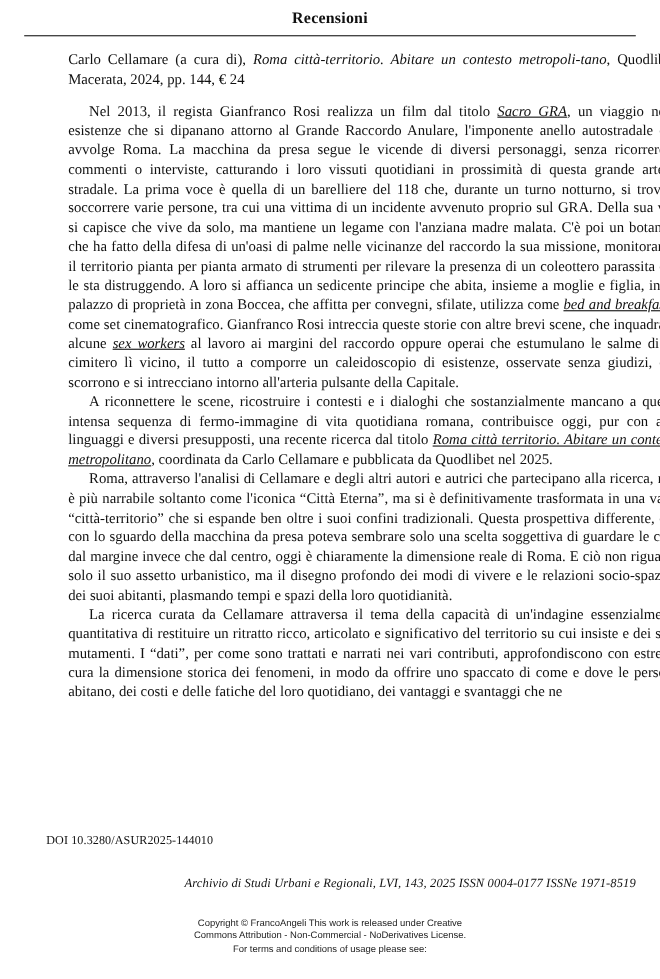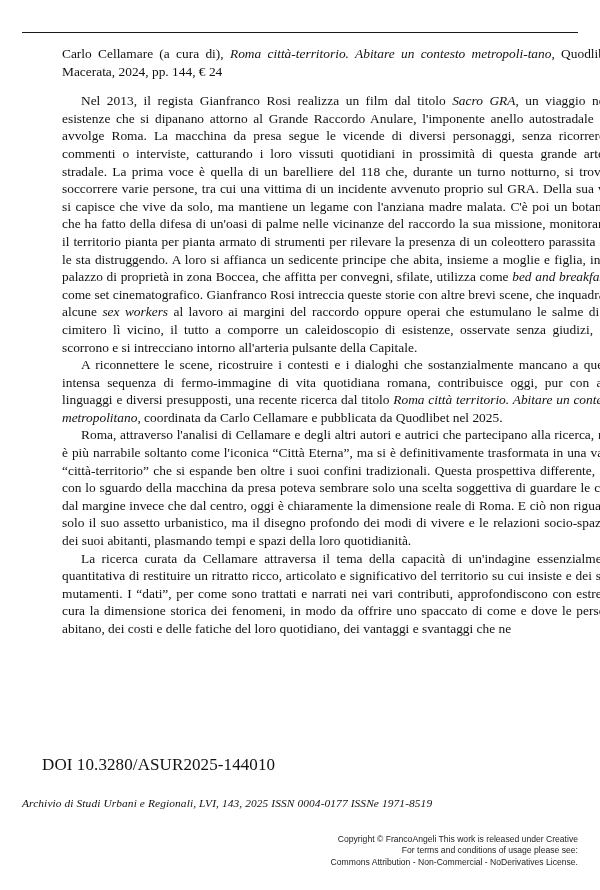--- a/index.html
+++ b/index.html
@@ -65,60 +65,62 @@
     font-size: 13.4px;
     line-height: 17.6px;
     text-align: justify;
     text-justify: inter-word;
     margin: 0;
     text-indent: 19px;
     hyphens: manual;
   }
   p.para em {
     font-style: italic;
+    text-decoration: underline;
   }
   .doi {
     position: absolute;
     left: 42px;
     top: 757px;
-    font-size: 17px;
+    font-size: 11px;
     line-height: 15px;
     letter-spacing: 0.1px;
   }
   .journal-line {
     position: absolute;
     left: 22px;
     top: 796px;
     width: 556px;
-    text-align: left;
+    text-align: right;
     font-size: 11.4px;
     font-style: italic;
     line-height: 14px;
     letter-spacing: 0.1px;
   }
   .copyright {
     position: absolute;
     left: 22px;
     top: 834px;
     width: 556px;
-    text-align: right;
+    text-align: center;
     font-family: "Liberation Sans", "DejaVu Sans", sans-serif;
     font-size: 8.6px;
     line-height: 11.4px;
     color: #1c1c1c;
   }
   .copyright div {
     white-space: nowrap;
   }
 </style>
 </head>
 <body>
 
 <div class="page">
 
+  <div class="section-title">Recensioni</div>
 
   <div class="title-rule"></div>
 
   <div class="content">
 
     <div class="book-ref">
       <span>Carlo Cellamare (a cura di), </span><span class="ital">Roma città-territorio. Abitare un contesto metropoli-tano</span><span>, Quodlibet, Macerata, 2024, pp. 144, € 24</span>
     </div>
 
     <p class="para" id="p1">Nel 2013, il regista Gianfranco Rosi realizza un film dal titolo <em>Sacro GRA</em>, un viaggio nelle esistenze che si dipanano attorno al Grande Raccordo Anulare, l'imponente anello autostradale che avvolge Roma. La macchina da presa segue le vicende di diversi personaggi, senza ricorrere a commenti o interviste, catturando i loro vissuti quotidiani in prossimità di questa grande arteria stradale. La prima voce è quella di un barelliere del 118 che, durante un turno notturno, si trova a soccorrere varie persone, tra cui una vittima di un incidente avvenuto proprio sul GRA. Della sua vita si capisce che vive da solo, ma mantiene un legame con l'anziana madre malata. C'è poi un botanico che ha fatto della difesa di un'oasi di palme nelle vicinanze del raccordo la sua missione, monitorando il territorio pianta per pianta armato di strumenti per rilevare la presenza di un coleottero parassita che le sta distruggendo. A loro si affianca un sedicente principe che abita, insieme a moglie e figlia, in un palazzo di proprietà in zona Boccea, che affitta per convegni, sfilate, utilizza come <em>bed and breakfast</em> e come set cinematografico. Gianfranco Rosi intreccia queste storie con altre brevi scene, che inquadrano alcune <em>sex workers</em> al lavoro ai margini del raccordo oppure operai che estumulano le salme di un cimitero lì vicino, il tutto a comporre un caleidoscopio di esistenze, osservate senza giudizi, che scorrono e si intrecciano intorno all'arteria pulsante della Capitale.</p>
@@ -127,17 +129,17 @@
     <p class="para" id="p4">La ricerca curata da Cellamare attraversa il tema della capacità di un'indagine essenzialmente quantitativa di restituire un ritratto ricco, articolato e significativo del territorio su cui insiste e dei suoi mutamenti. I “dati”, per come sono trattati e narrati nei vari contributi, approfondiscono con estrema cura la dimensione storica dei fenomeni, in modo da offrire uno spaccato di come e dove le persone abitano, dei costi e delle fatiche del loro quotidiano, dei vantaggi e svantaggi che ne</p>
 
   </div>
 
   <div class="doi">DOI 10.3280/ASUR2025-144010</div>
 
   <div class="journal-line">Archivio di Studi Urbani e Regionali, LVI, 143, 2025 ISSN 0004-0177 ISSNe 1971-8519</div>
 
   <div class="copyright">
     <div>Copyright © FrancoAngeli This work is released under Creative</div>
+    <div>Commons Attribution - Non-Commercial - NoDerivatives License.</div>
     <div>For terms and conditions of usage please see:</div>
-    <div>Commons Attribution - Non-Commercial - NoDerivatives License.</div>
   </div>
 
 </div>
 
 </body></html>

